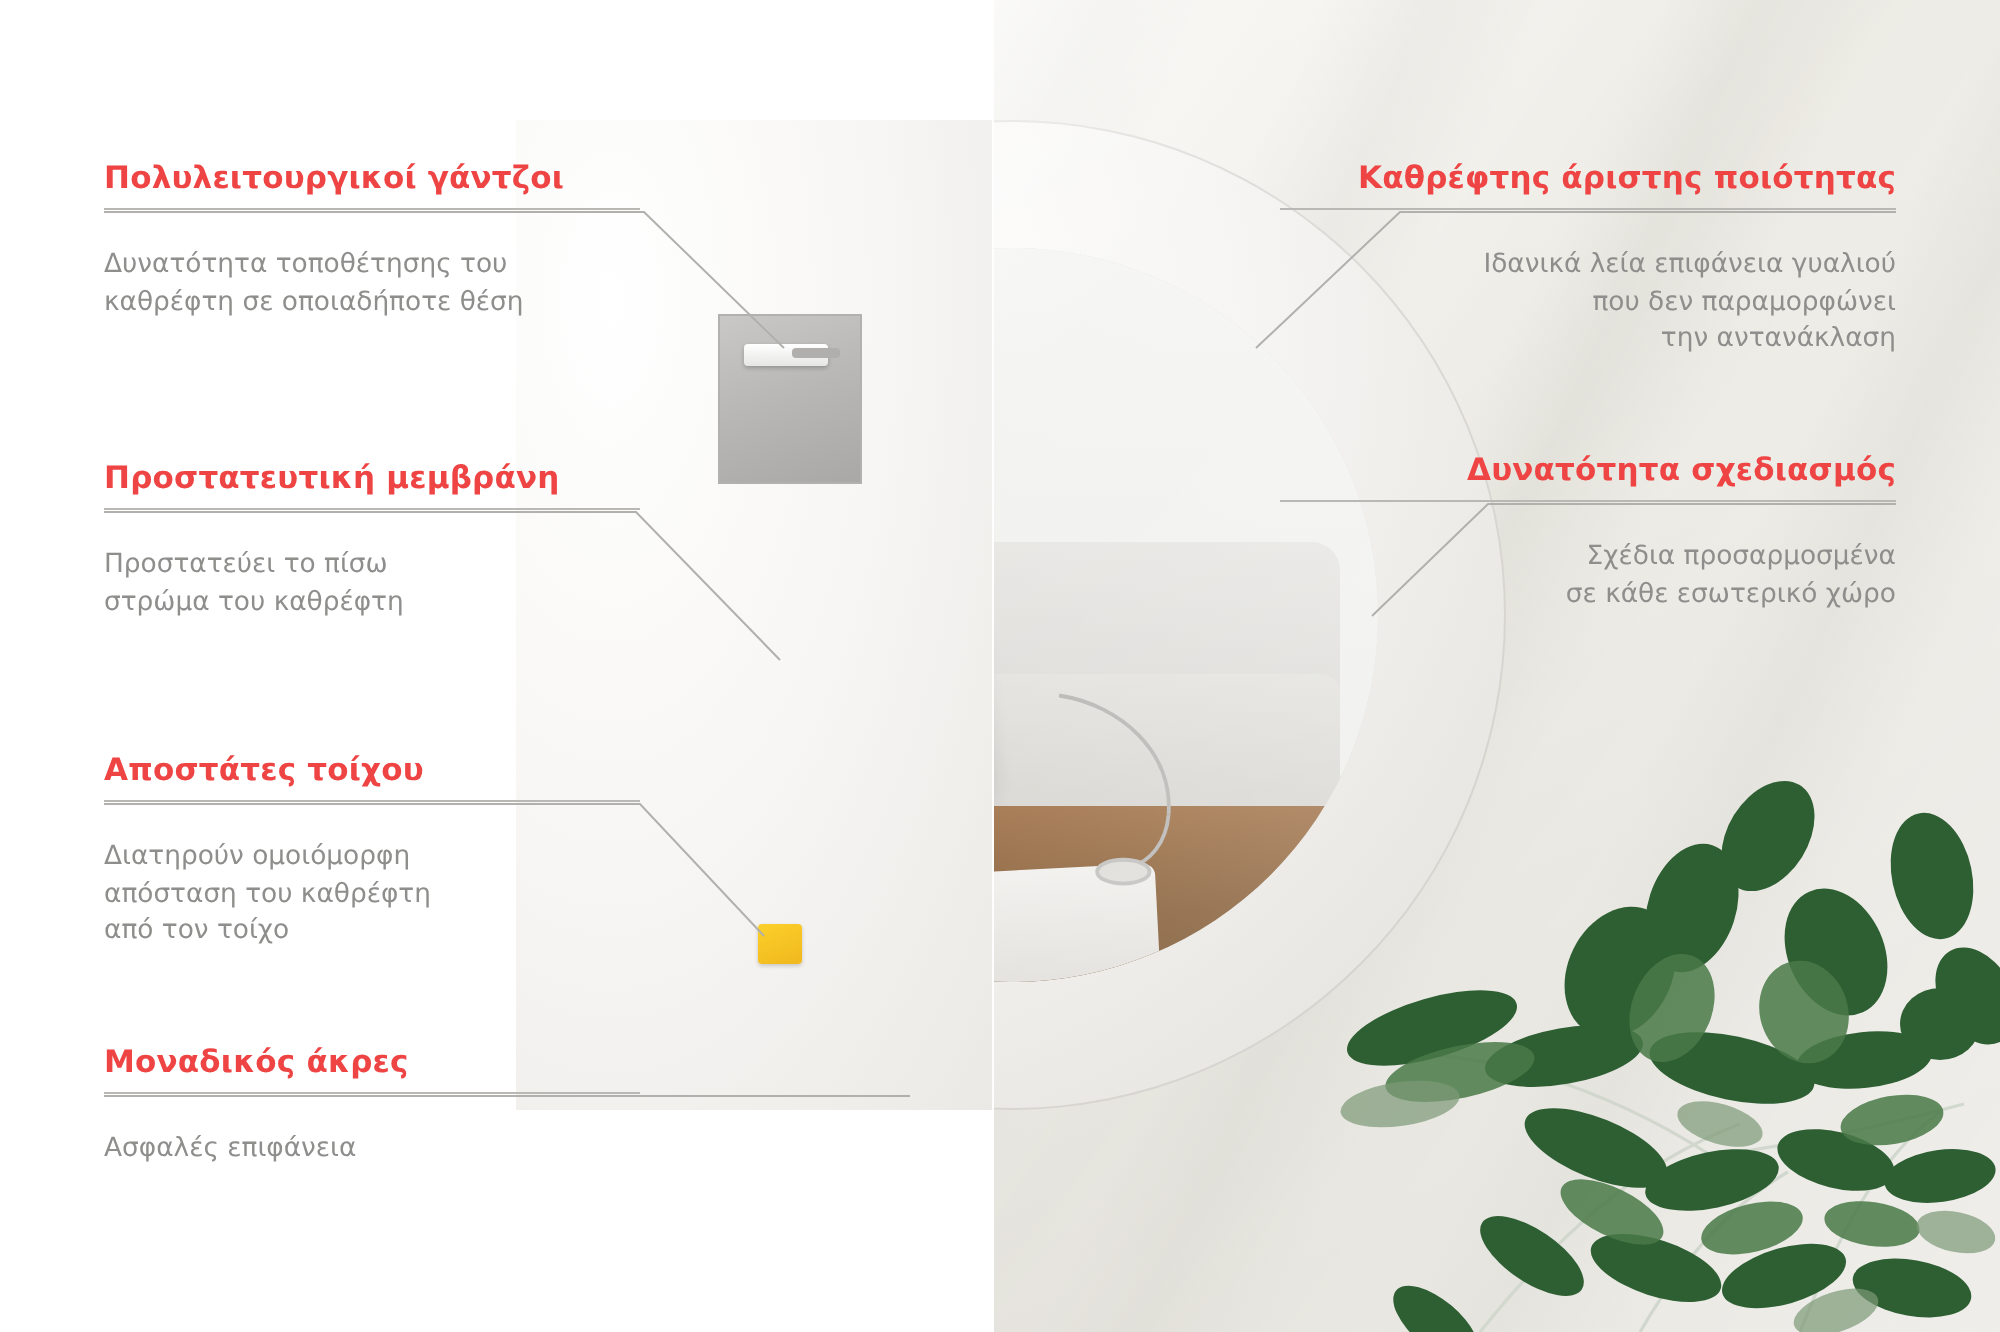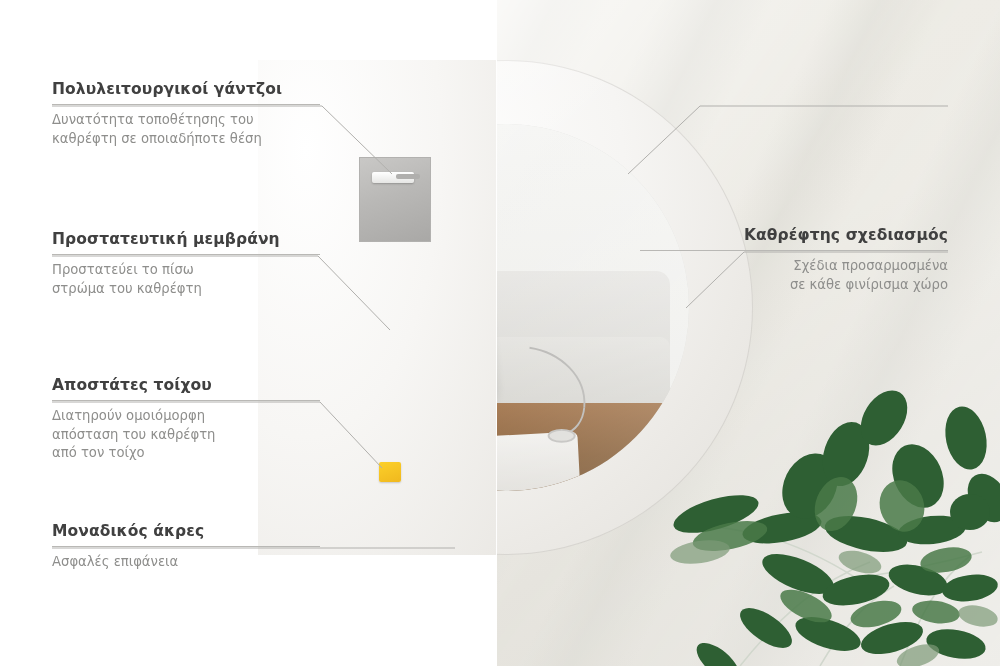--- a/index.html
+++ b/index.html
@@ -192,25 +192,25 @@
   .spacer{
     position:absolute; left:379px; top:462px; width:22px; height:20px;
     background:linear-gradient(160deg,#fcd02a 0%,#f0b81e 100%);
     border-radius:2px;
     box-shadow:0 1px 2px rgba(0,0,0,.18);
   }
 
   
   .callout { position:absolute; }
   .callout .title{
-    font-weight:bold; font-size:15.5px; color:#404040; letter-spacing:.1px;
+    font-weight:bold; font-size:15.5px; color:#ef4444; letter-spacing:.1px;
     white-space:nowrap;
   }
   .callout .desc{
-    font-size:13.2px; color:#8e8e8c; line-height:1.42; margin-top:6px;
+    font-size:13.2px; color:#8e8e8c; line-height:1.42; margin-top:19px;
     white-space:pre-line;
   }
   .callout.left .title,.callout.left .desc{ text-align:left; }
   .callout.right{ text-align:right; }
   .rule{
     height:1px; background:#b9b8b5; margin-top:6px;
   }
 
   .lead { position:absolute; overflow:visible; }
   .lead svg { display:block; }
@@ -306,26 +306,33 @@
     <div class="desc">Προστατεύει το πίσω
 στρώμα του καθρέφτη</div>
   </div>
 
   <div class="callout left" style="left:52px; top:522px; width:268px;">
     <div class="title">Μοναδικός άκρες</div>
     <div class="rule"></div>
     <div class="desc">Ασφαλές επιφάνεια</div>
   </div>
 
+  <div class="callout right" style="left:640px; top:80px; width:308px;">
+    <div class="title">Καθρέφτης άριστης ποιότητας</div>
+    <div class="rule"></div>
+    <div class="desc">Ιδανικά λεία επιφάνεια γυαλιού
+που δεν παραμορφώνει
+την αντανάκλαση</div>
+  </div>
 
   <div class="callout right" style="left:640px; top:226px; width:308px;">
-    <div class="title">Καθρέφτης σχεδιασμός</div>
+    <div class="title">Δυνατότητα σχεδιασμός</div>
     <div class="rule"></div>
     <div class="desc">Σχέδια προσαρμοσμένα
-σε κάθε φινίρισμα χώρο</div>
+σε κάθε εσωτερικό χώρο</div>
   </div>
 
   <div class="foliage">
     <svg viewBox="0 0 330 300" xmlns="http://www.w3.org/2000/svg">
       <g stroke="#cfd6cb" stroke-width="1.6" fill="none" opacity=".9">
         <path d="M10 160 C70 158 130 176 186 212"></path>
         <path d="M70 300 C110 250 150 215 200 196"></path>
         <path d="M186 212 C230 206 268 198 312 186"></path>
         <path d="M230 300 C250 250 268 214 300 190"></path>
         <path d="M150 300 C172 262 196 236 224 220"></path>

